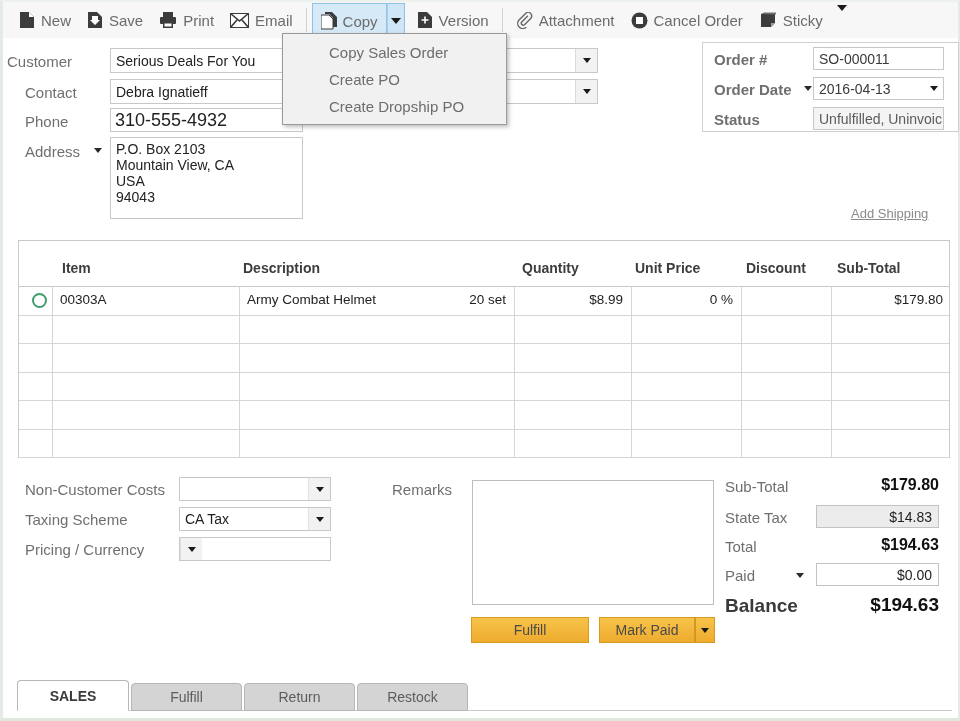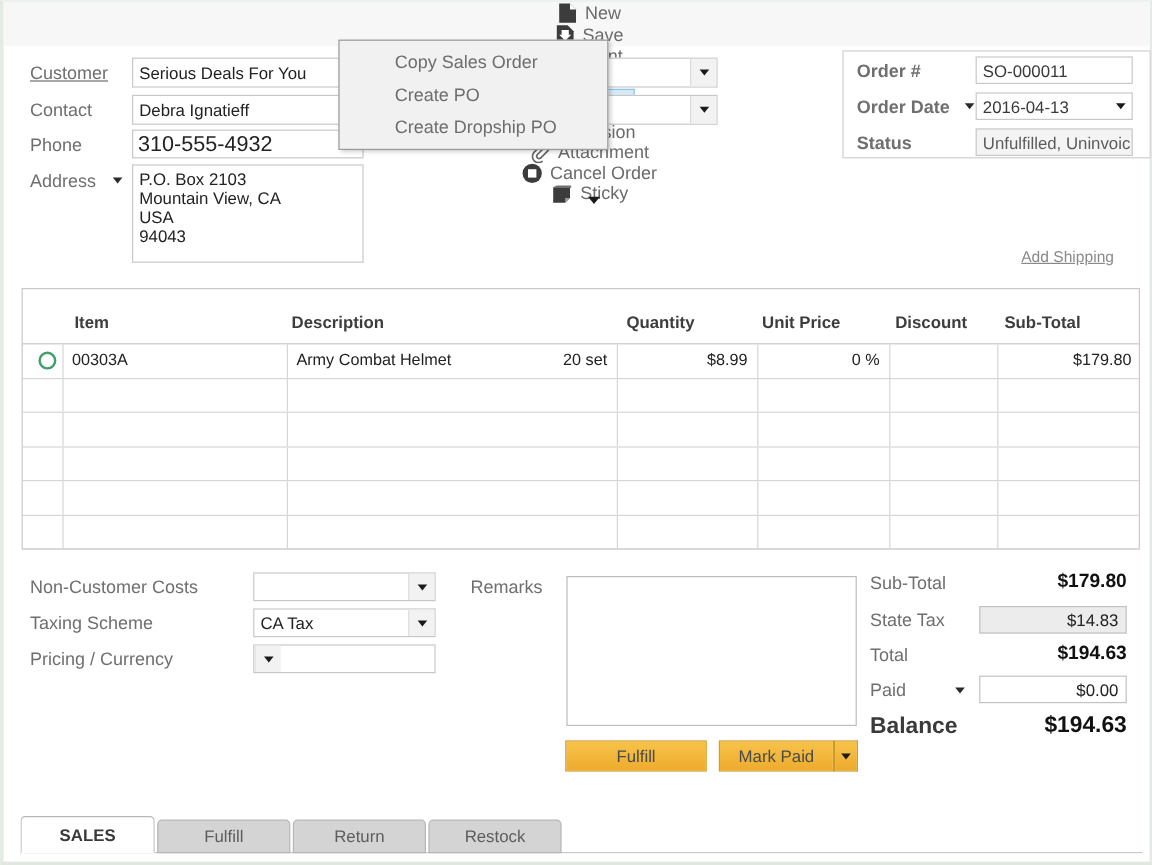--- a/index.html
+++ b/index.html
@@ -18,23 +18,22 @@
     border-right: 2px solid #e4eae4;
     border-bottom: 3px solid #dfe7df;
     border-top: 2px solid #eef2ee;
   }
 
   
   #toolbar {
     position: absolute; left: 0; top: 0; right: 0; height: 37px;
     background: #f7f7f7;
     display: flex; align-items: center;
-    padding-left: 22px;
+    padding-left: 8px;
     border-bottom: 1px solid #fdfdfd;
-    flex-direction: column;
   }
   .tb-btn {
     display: flex; align-items: center; gap: 6px;
     height: 33px; padding: 0 8px;
     color: #6b6b6b; font-size: 15px;
     white-space: nowrap; cursor: default;
   }
   .tb-btn.active {
     background: #d6e9f7;
     border: 1px solid #8fc3e6;
@@ -179,21 +178,21 @@
     position:absolute; left: 13px; top: 6px;
     width: 15px; height: 15px; border-radius:50%;
     border: 2px solid #3f9e6a;
   }
 
   
   .bf-lbl { position:absolute; font-size:15px; color:#6f6f6f; }
   .bf-combo {
     position:absolute; height:24px;
     background:#fff; border:1px solid #c8c8c8;
-    display:flex; align-items:stretch;margin-left:32px;
+    display:flex; align-items:stretch;
   }
   .bf-combo .txt { flex:1; display:flex; align-items:center; padding-left:5px; font-size:14px; color:#222; }
   .bf-combo .btn { width:22px; background:#f2f2f2; border-left:1px solid #e0e0e0; display:flex; align-items:center; justify-content:center; }
 
   #remarks-box {
     position:absolute; left: 469px; top: 478px;
     width: 242px; height: 125px;
     background:#fff; border:1px solid #bdbdbd;
     font-size: 13px; color:#222; padding:3px;
     resize:none; outline:none;
@@ -357,21 +356,21 @@
       </span>
       <span>Sticky</span>
     </div>
 
     <div style="margin-left:6px;">
       <span class="caret-black"></span>
     </div>
   </div>
 
   <div>
-    <span class="lbl" style="left:22px; top:51px;text-decoration:underline;">Customer</span>
+    <span class="lbl" style="left:4px; top:51px;">Customer</span>
     <div class="combo" style="left:107px; top:46px; width:488px; height:25px;">
       <span class="txt">Serious Deals For You</span>
       <span class="btn">
           <span class="caret-small"></span>
         </span>
     </div>
 
     <span class="lbl" style="left:22px; top:82px;">Contact</span>
     <div class="combo" style="left:107px; top:77px; width:488px; height:25px;">
       <span class="txt">Debra Ignatieff</span>

